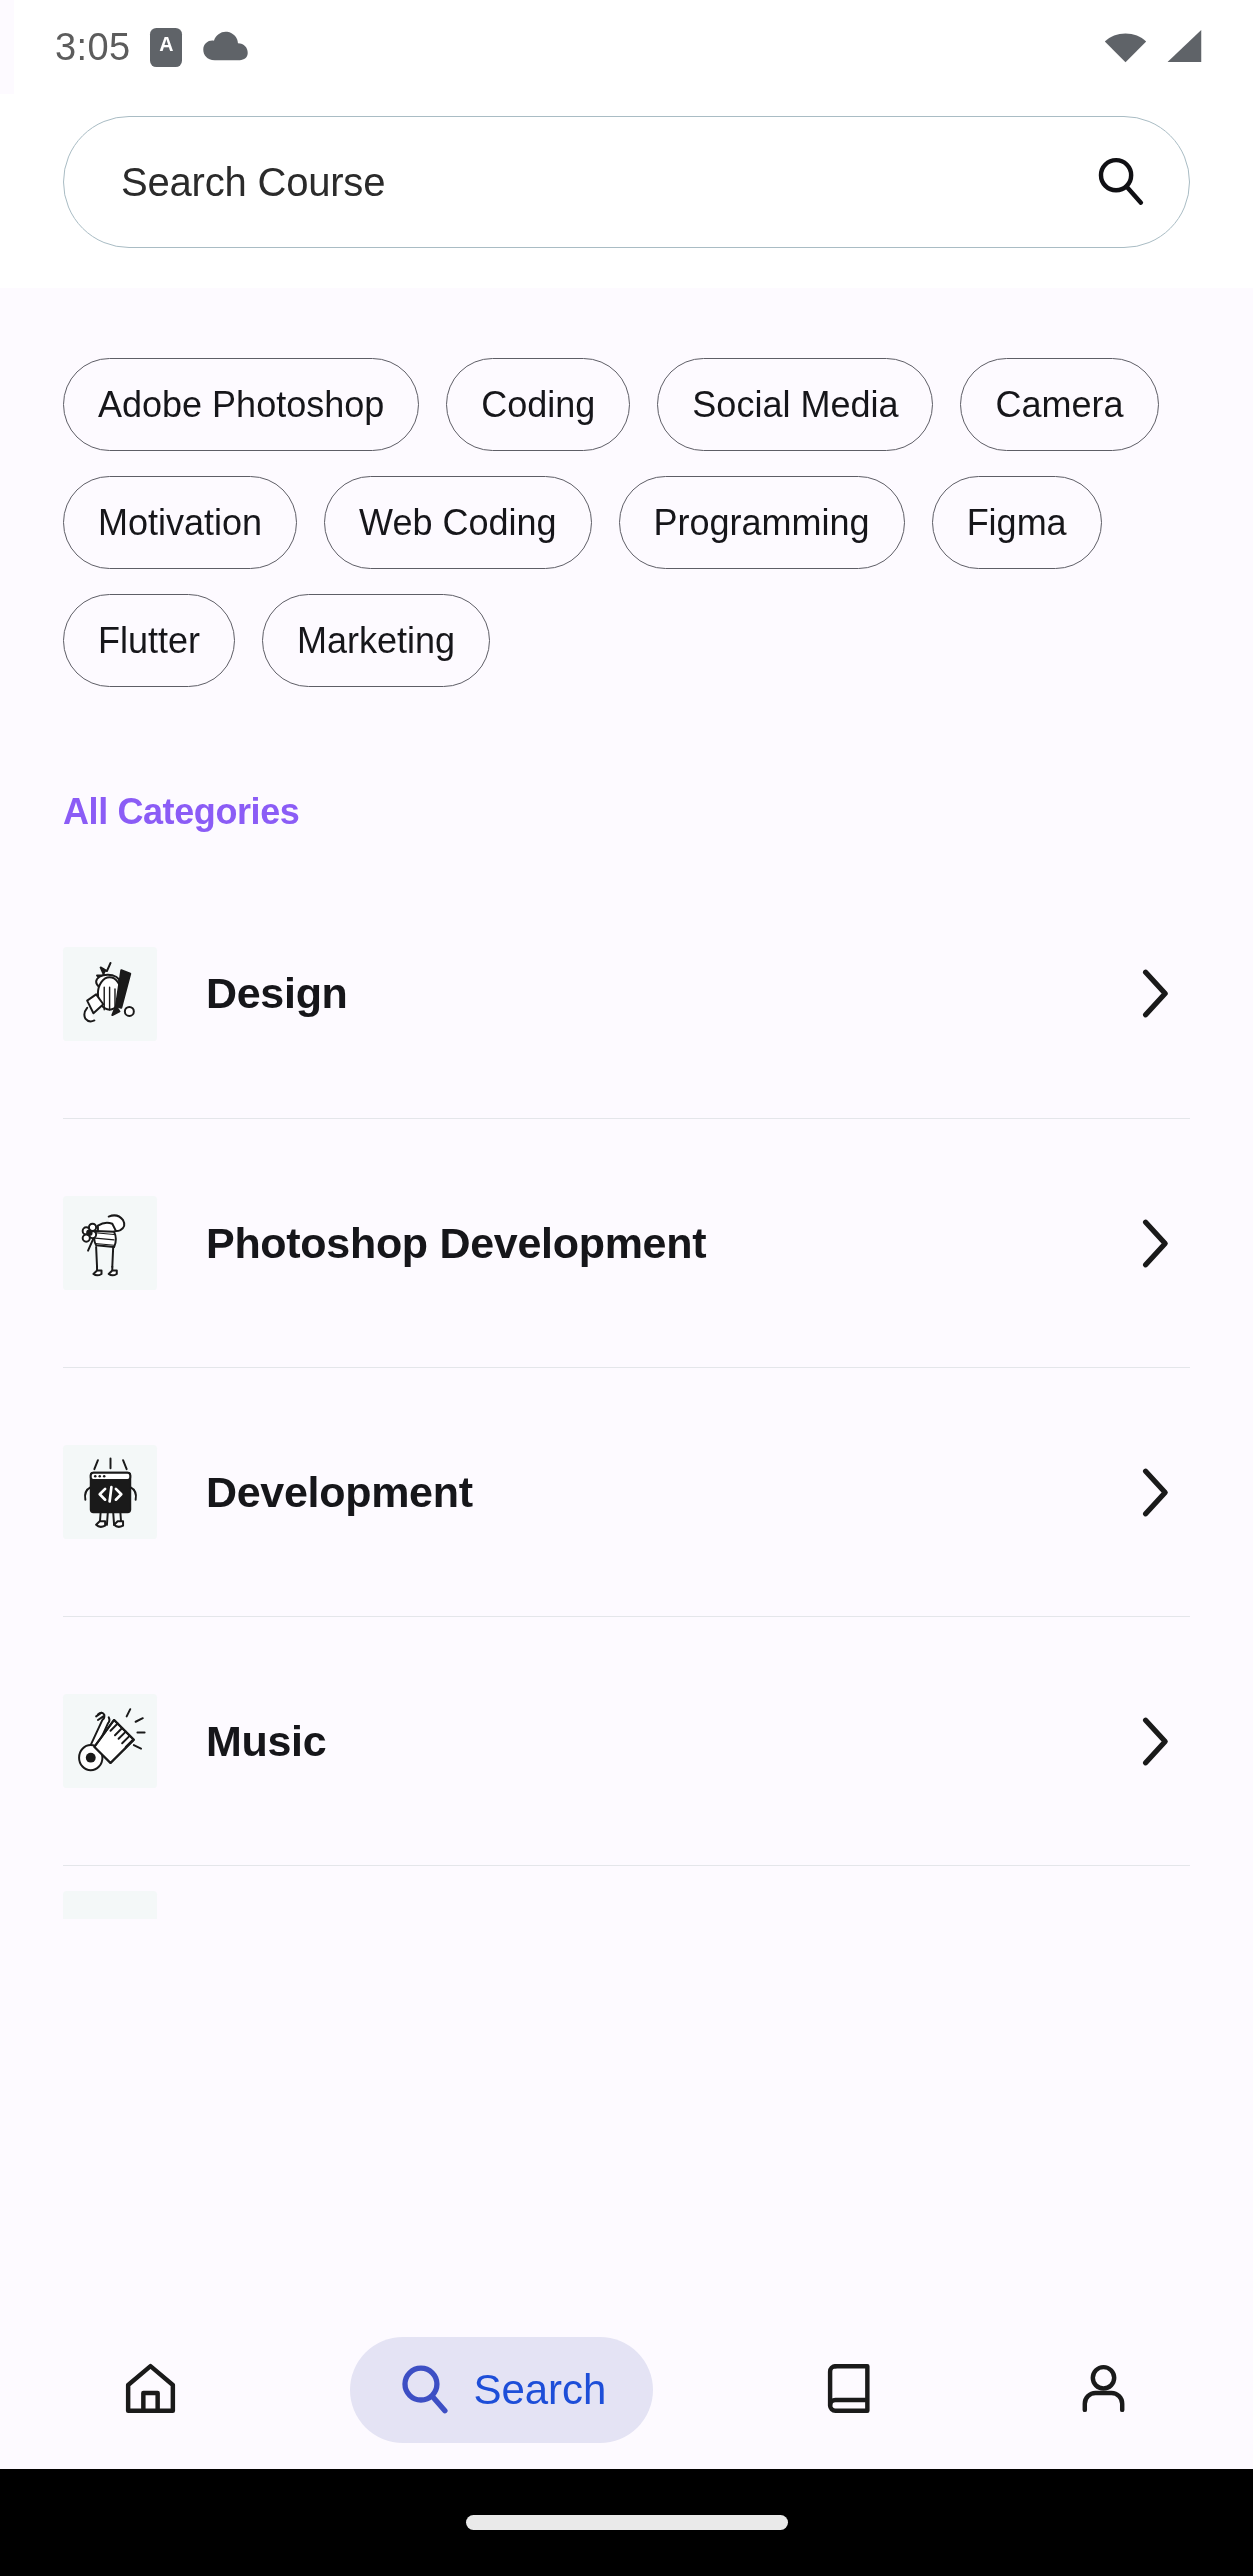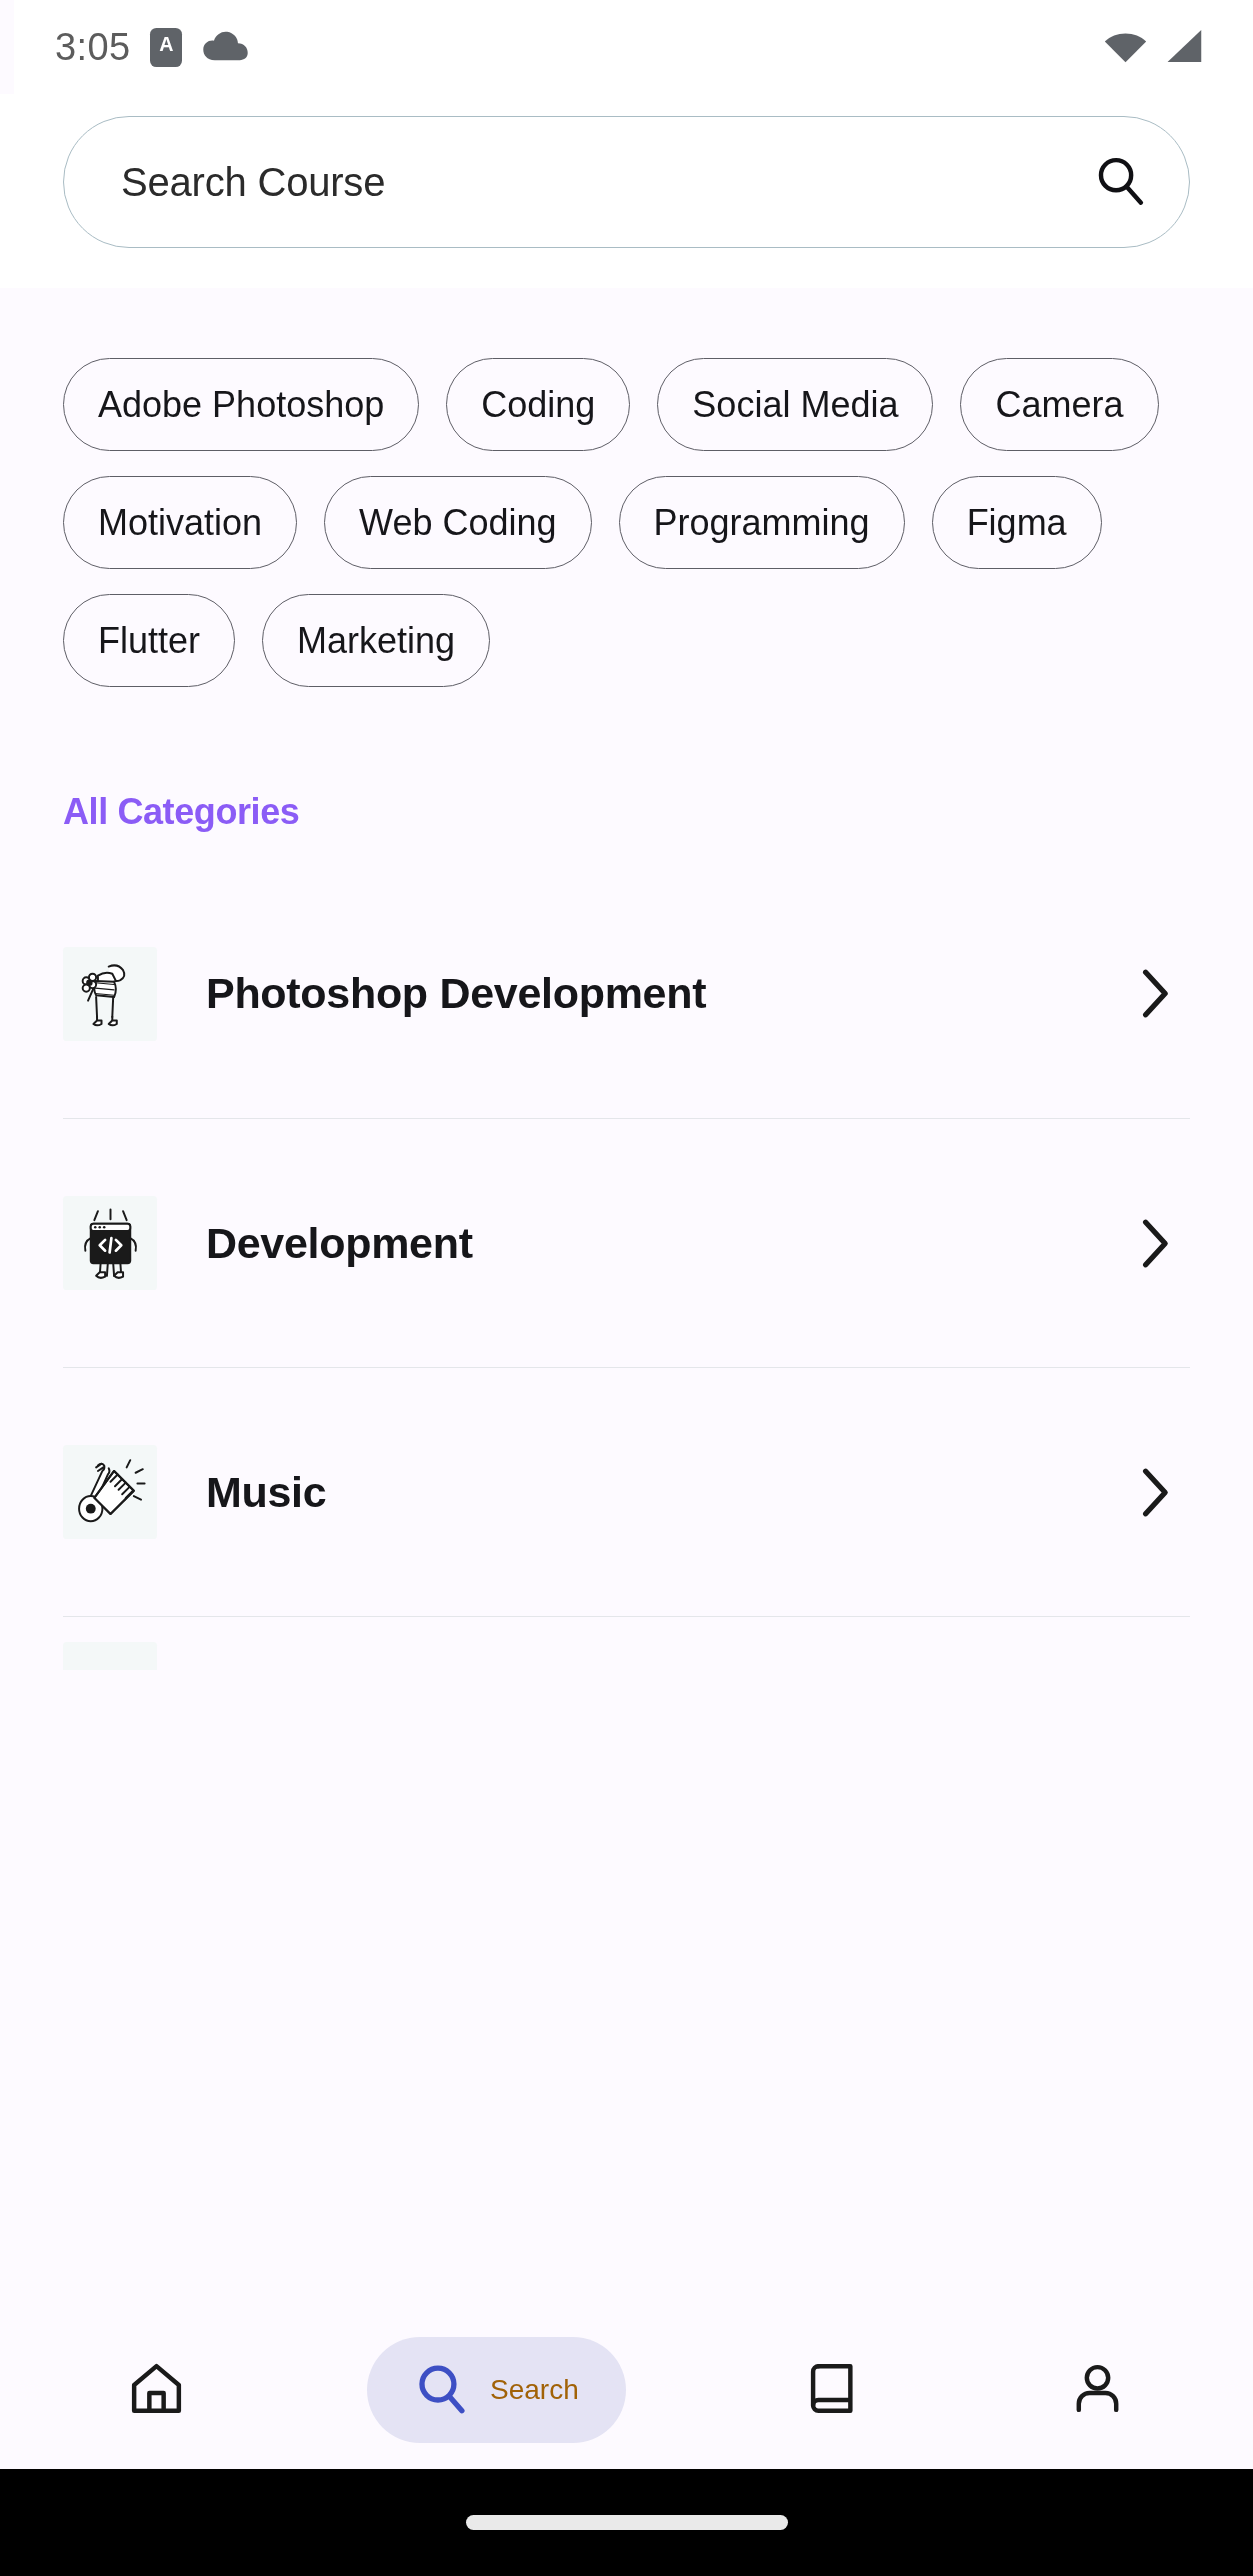--- a/index.html
+++ b/index.html
@@ -82,21 +82,21 @@
   .bottomnav {
     flex:0 0 159px; background:#fdfaff;
     display:flex; align-items:center; justify-content:space-around;
     padding:0 23px; position:relative; z-index:5;
   }
   .nav-item {
     display:flex; align-items:center; justify-content:center; gap:21.5px;
     height:106px; border-radius:54px; padding:0 27px; min-width:106px;
   }
   .nav-item.active { background:#e4e3f4; padding:0 47px; }
-  .nav-label { font-size:28px; color:#a16207; font-weight:400; }
+  .nav-label { font-size:42px; color:#1d4ed8; font-weight:400; }
 
   
   .sysnav {
     flex:0 0 107px; background:#000000;
     display:flex; align-items:center; justify-content:center;
   }
   .gesture-bar { width:322px; height:14.3px; border-radius:9px; background:#eaeaea; }
 </style>
 </head>
 <body>
@@ -151,20 +151,43 @@
       <div class="chip">Programming</div>
       <div class="chip">Figma</div>
       <div class="chip">Flutter</div>
       <div class="chip">Marketing</div>
     </div>
 
     <div class="section-title">All Categories</div>
 
     <div class="cat-list">
 
+      <div class="cat-row">
+        <div class="thumb">
+          <svg width="79" height="79" viewBox="0 0 88 88">
+            <g stroke="#1a1a1a" stroke-width="2.2" fill="none" stroke-linecap="round" stroke-linejoin="round">
+              <path d="M44 10 L40 19 L33 15 L37 24 L29 24 L36 30 L30 35" fill="#1a1a1a"></path>
+              <ellipse cx="41" cy="31" rx="13" ry="8" fill="#ffffff"></ellipse>
+              <path d="M30 44 a13 18 0 1 0 26 0 a13 18 0 1 0 -26 0" fill="#ffffff"></path>
+              <path d="M37 37 L37 62 M43 37 L43 62 M49 39 L49 61" stroke-width="1.6"></path>
+              <path d="M56 18 L66 22 L56 60 L50 58 Z" fill="#1a1a1a"></path>
+              <path d="M50 58 L46 68 L54 64 Z" fill="#1a1a1a"></path>
+              <path d="M18 52 L28 45 L36 56 L25 66 Z" fill="#ffffff"></path>
+              <path d="M18 60 q-5 6 -2 12 q4 5 10 2" fill="#ffffff"></path>
+              <path d="M60 64 a5 5 0 1 0 10 0 a5 5 0 1 0 -10 0" fill="#ffffff"></path>
+            </g>
+          </svg>
+        </div>
+        <div class="cat-label">Design</div>
+        <div class="chev">
+          <svg width="39" height="57" viewBox="0 0 44 64">
+            <polyline points="12,8 34,32 12,56" fill="none" stroke="#1a1a1a" stroke-width="6" stroke-linecap="round" stroke-linejoin="round"></polyline>
+          </svg>
+        </div>
+      </div>
 
       <div class="cat-row">
         <div class="thumb">
           <svg width="79" height="79" viewBox="0 0 88 88">
             <g stroke="#1a1a1a" stroke-width="2.2" fill="none" stroke-linecap="round" stroke-linejoin="round">
               <path d="M42 14 q10 -4 16 4 q4 7 -3 11 q-6 3 -11 -2" fill="#ffffff"></path>
               <path d="M30 24 q8 -5 16 -2 l4 8 q-10 6 -20 2 Z" fill="#ffffff"></path>
               <path d="M27 30 q-3 9 1 16 l20 2 q4 -9 0 -17 Z" fill="#ffffff"></path>
               <path d="M27 32 L48 34 M27 38 L48 40 M27 44 L48 46" stroke-width="1.2"></path>
               <path d="M28 48 L29 70 M47 48 L46 70"></path>

